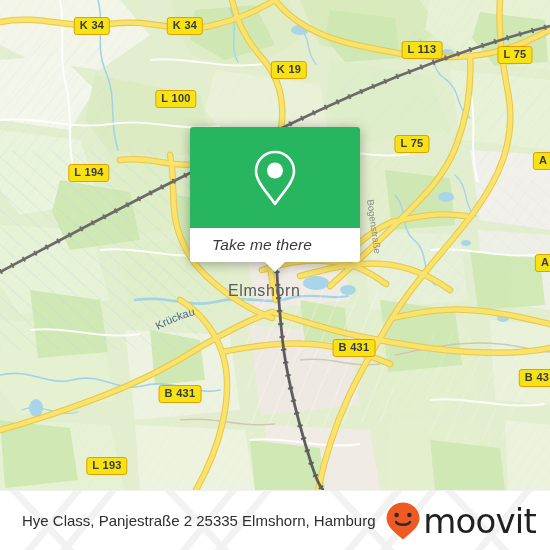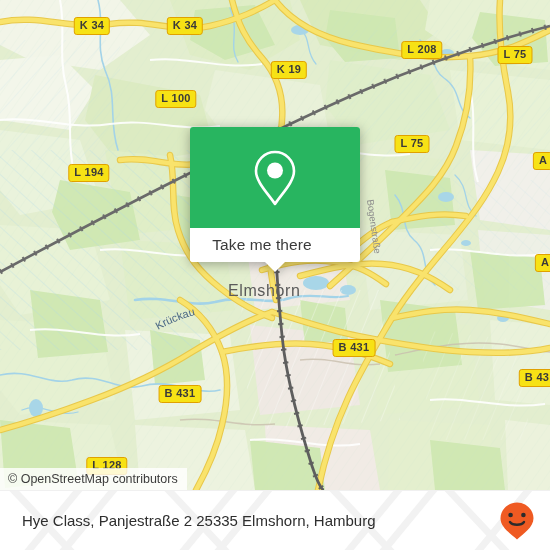--- a/index.html
+++ b/index.html
@@ -59,20 +59,21 @@
   }
   .card-white {
     position: absolute;
     left: 0; top: 101px;
     width: 144px;
     height: 34px;
     background: #ffffff;
     display: flex;
     align-items: center;
     justify-content: center;
+    font-style: italic;
   }
   .card-label {
     font-size: 15.5px;
     color: #3a3a3a;
     letter-spacing: 0.1px;
     white-space: nowrap;
   }
   .card-tail {
     position: absolute;
     left: 74px;
@@ -334,50 +335,49 @@
         <textPath href="#krueckaupath" id="lbl-river-path">Krückau</textPath>
       </text>
 
       <text x="367" y="200" font-family="Liberation Sans, sans-serif" font-size="9.5" fill="#8d8d8d" transform="rotate(82 367 200)" id="lbl-street">Bogenstraße</text>
     </svg>
 
     <div id="shield-layer">
         <div style="position: absolute; left: 92px; top: 26px; transform: translate(-50%, -50%); background: rgb(247, 226, 21); border: 1.5px solid rgb(224, 161, 0); border-radius: 3px; padding: 1px 5px 2px; font-family: &quot;Liberation Sans&quot;, sans-serif; font-size: 11px; font-weight: 700; color: rgb(58, 58, 58); letter-spacing: 0.3px; white-space: nowrap; line-height: 13px;">K 34</div>
         <div style="position: absolute; left: 185px; top: 26px; transform: translate(-50%, -50%); background: rgb(247, 226, 21); border: 1.5px solid rgb(224, 161, 0); border-radius: 3px; padding: 1px 5px 2px; font-family: &quot;Liberation Sans&quot;, sans-serif; font-size: 11px; font-weight: 700; color: rgb(58, 58, 58); letter-spacing: 0.3px; white-space: nowrap; line-height: 13px;">K 34</div>
         <div style="position: absolute; left: 289px; top: 70px; transform: translate(-50%, -50%); background: rgb(247, 226, 21); border: 1.5px solid rgb(224, 161, 0); border-radius: 3px; padding: 1px 5px 2px; font-family: &quot;Liberation Sans&quot;, sans-serif; font-size: 11px; font-weight: 700; color: rgb(58, 58, 58); letter-spacing: 0.3px; white-space: nowrap; line-height: 13px;">K 19</div>
-        <div style="position: absolute; left: 422px; top: 50px; transform: translate(-50%, -50%); background: rgb(247, 226, 21); border: 1.5px solid rgb(224, 161, 0); border-radius: 3px; padding: 1px 5px 2px; font-family: &quot;Liberation Sans&quot;, sans-serif; font-size: 11px; font-weight: 700; color: rgb(58, 58, 58); letter-spacing: 0.3px; white-space: nowrap; line-height: 13px;">L 208</div>
+        <div style="position: absolute; left: 422px; top: 50px; transform: translate(-50%, -50%); background: rgb(247, 226, 21); border: 1.5px solid rgb(224, 161, 0); border-radius: 3px; padding: 1px 5px 2px; font-family: &quot;Liberation Sans&quot;, sans-serif; font-size: 11px; font-weight: 700; color: rgb(58, 58, 58); letter-spacing: 0.3px; white-space: nowrap; line-height: 13px;">L 113</div>
         <div style="position: absolute; left: 515px; top: 55px; transform: translate(-50%, -50%); background: rgb(247, 226, 21); border: 1.5px solid rgb(224, 161, 0); border-radius: 3px; padding: 1px 5px 2px; font-family: &quot;Liberation Sans&quot;, sans-serif; font-size: 11px; font-weight: 700; color: rgb(58, 58, 58); letter-spacing: 0.3px; white-space: nowrap; line-height: 13px;">L 75</div>
         <div style="position: absolute; left: 176px; top: 99px; transform: translate(-50%, -50%); background: rgb(247, 226, 21); border: 1.5px solid rgb(224, 161, 0); border-radius: 3px; padding: 1px 5px 2px; font-family: &quot;Liberation Sans&quot;, sans-serif; font-size: 11px; font-weight: 700; color: rgb(58, 58, 58); letter-spacing: 0.3px; white-space: nowrap; line-height: 13px;">L 100</div>
         <div style="position: absolute; left: 412px; top: 144px; transform: translate(-50%, -50%); background: rgb(247, 226, 21); border: 1.5px solid rgb(224, 161, 0); border-radius: 3px; padding: 1px 5px 2px; font-family: &quot;Liberation Sans&quot;, sans-serif; font-size: 11px; font-weight: 700; color: rgb(58, 58, 58); letter-spacing: 0.3px; white-space: nowrap; line-height: 13px;">L 75</div>
         <div style="position: absolute; left: 89px; top: 173px; transform: translate(-50%, -50%); background: rgb(247, 226, 21); border: 1.5px solid rgb(224, 161, 0); border-radius: 3px; padding: 1px 5px 2px; font-family: &quot;Liberation Sans&quot;, sans-serif; font-size: 11px; font-weight: 700; color: rgb(58, 58, 58); letter-spacing: 0.3px; white-space: nowrap; line-height: 13px;">L 194</div>
         <div style="position: absolute; left: 543px; top: 161px; transform: translate(-50%, -50%); background: rgb(247, 226, 21); border: 1.5px solid rgb(224, 161, 0); border-radius: 3px; padding: 1px 5px 2px; font-family: &quot;Liberation Sans&quot;, sans-serif; font-size: 11px; font-weight: 700; color: rgb(58, 58, 58); letter-spacing: 0.3px; white-space: nowrap; line-height: 13px;">A</div>
         <div style="position: absolute; left: 545px; top: 263px; transform: translate(-50%, -50%); background: rgb(247, 226, 21); border: 1.5px solid rgb(224, 161, 0); border-radius: 3px; padding: 1px 5px 2px; font-family: &quot;Liberation Sans&quot;, sans-serif; font-size: 11px; font-weight: 700; color: rgb(58, 58, 58); letter-spacing: 0.3px; white-space: nowrap; line-height: 13px;">A</div>
         <div style="position: absolute; left: 354px; top: 348px; transform: translate(-50%, -50%); background: rgb(247, 226, 21); border: 1.5px solid rgb(224, 161, 0); border-radius: 3px; padding: 1px 5px 2px; font-family: &quot;Liberation Sans&quot;, sans-serif; font-size: 11px; font-weight: 700; color: rgb(58, 58, 58); letter-spacing: 0.3px; white-space: nowrap; line-height: 13px;">B 431</div>
         <div style="position: absolute; left: 537px; top: 378px; transform: translate(-50%, -50%); background: rgb(247, 226, 21); border: 1.5px solid rgb(224, 161, 0); border-radius: 3px; padding: 1px 5px 2px; font-family: &quot;Liberation Sans&quot;, sans-serif; font-size: 11px; font-weight: 700; color: rgb(58, 58, 58); letter-spacing: 0.3px; white-space: nowrap; line-height: 13px;">B 43</div>
         <div style="position: absolute; left: 180px; top: 394px; transform: translate(-50%, -50%); background: rgb(247, 226, 21); border: 1.5px solid rgb(224, 161, 0); border-radius: 3px; padding: 1px 5px 2px; font-family: &quot;Liberation Sans&quot;, sans-serif; font-size: 11px; font-weight: 700; color: rgb(58, 58, 58); letter-spacing: 0.3px; white-space: nowrap; line-height: 13px;">B 431</div>
-        <div style="position: absolute; left: 107px; top: 466px; transform: translate(-50%, -50%); background: rgb(247, 226, 21); border: 1.5px solid rgb(224, 161, 0); border-radius: 3px; padding: 1px 5px 2px; font-family: &quot;Liberation Sans&quot;, sans-serif; font-size: 11px; font-weight: 700; color: rgb(58, 58, 58); letter-spacing: 0.3px; white-space: nowrap; line-height: 13px;">L 128</div>
+        <div style="position: absolute; left: 107px; top: 466px; transform: translate(-50%, -50%); background: rgb(247, 226, 21); border: 1.5px solid rgb(224, 161, 0); border-radius: 3px; padding: 1px 5px 2px; font-family: &quot;Liberation Sans&quot;, sans-serif; font-size: 11px; font-weight: 700; color: rgb(58, 58, 58); letter-spacing: 0.3px; white-space: nowrap; line-height: 13px;">L 193</div>
       </div>
   </div>
 
   <div id="popup-card">
     <div class="card-body">
       <div class="card-green">
         <svg width="46" height="58" viewBox="0 0 46 58">
           <path d="M23 3 C12.5 3 4 11.5 4 22 C4 33 16 44.5 23 55 C30 44.5 42 33 42 22 C42 11.5 33.5 3 23 3 Z" fill="none" stroke="#ffffff" stroke-width="2.6" stroke-linejoin="round"></path>
           <circle cx="23" cy="21.5" r="8" fill="#ffffff"></circle>
         </svg>
       </div>
       <div class="card-white">
         <span class="card-label">Take me there</span>
       </div>
     </div>
     <div class="card-tail"></div>
   </div>
 
-  <div id="osm-attribution">© OpenStreetMap contributors</div>
 
   <div id="footer">
     <svg id="footer-watermark" width="550" height="60" viewBox="0 0 550 60">
       <g stroke="#f2f2f2" stroke-width="7" fill="none">
         <path d="M20,70 L90,-15"></path>
         <path d="M55,70 L125,-15"></path>
         <path d="M5,-10 L80,70"></path>
         <path d="M175,70 L245,-15"></path>
         <path d="M210,70 L280,-15"></path>
         <path d="M160,-10 L235,70"></path>
@@ -391,16 +391,17 @@
 
     <div id="footer-address">Hye Class, Panjestraße 2 25335 Elmshorn, Hamburg</div>
 
     <div id="footer-brand">
       <svg width="38" height="40" viewBox="0 0 38 40">
         <path d="M19 1.5 C10 1.5 2.5 8.6 2.5 17.3 C2.5 26.5 12.5 32.5 19 38.5 C25.5 32.5 35.5 26.5 35.5 17.3 C35.5 8.6 28 1.5 19 1.5 Z" fill="#ef5a22"></path>
         <circle cx="12.6" cy="14" r="2.3" fill="#2b2b2b"></circle>
         <circle cx="25.4" cy="14" r="2.3" fill="#2b2b2b"></circle>
         <path d="M12 21 C14.6 24.6 23.4 24.6 26 21" fill="none" stroke="#2b2b2b" stroke-width="2.4" stroke-linecap="round"></path>
       </svg>
+      <span id="brand-word">moovit</span>
     </div>
   </div>
 
 </div>
 
 </body></html>

